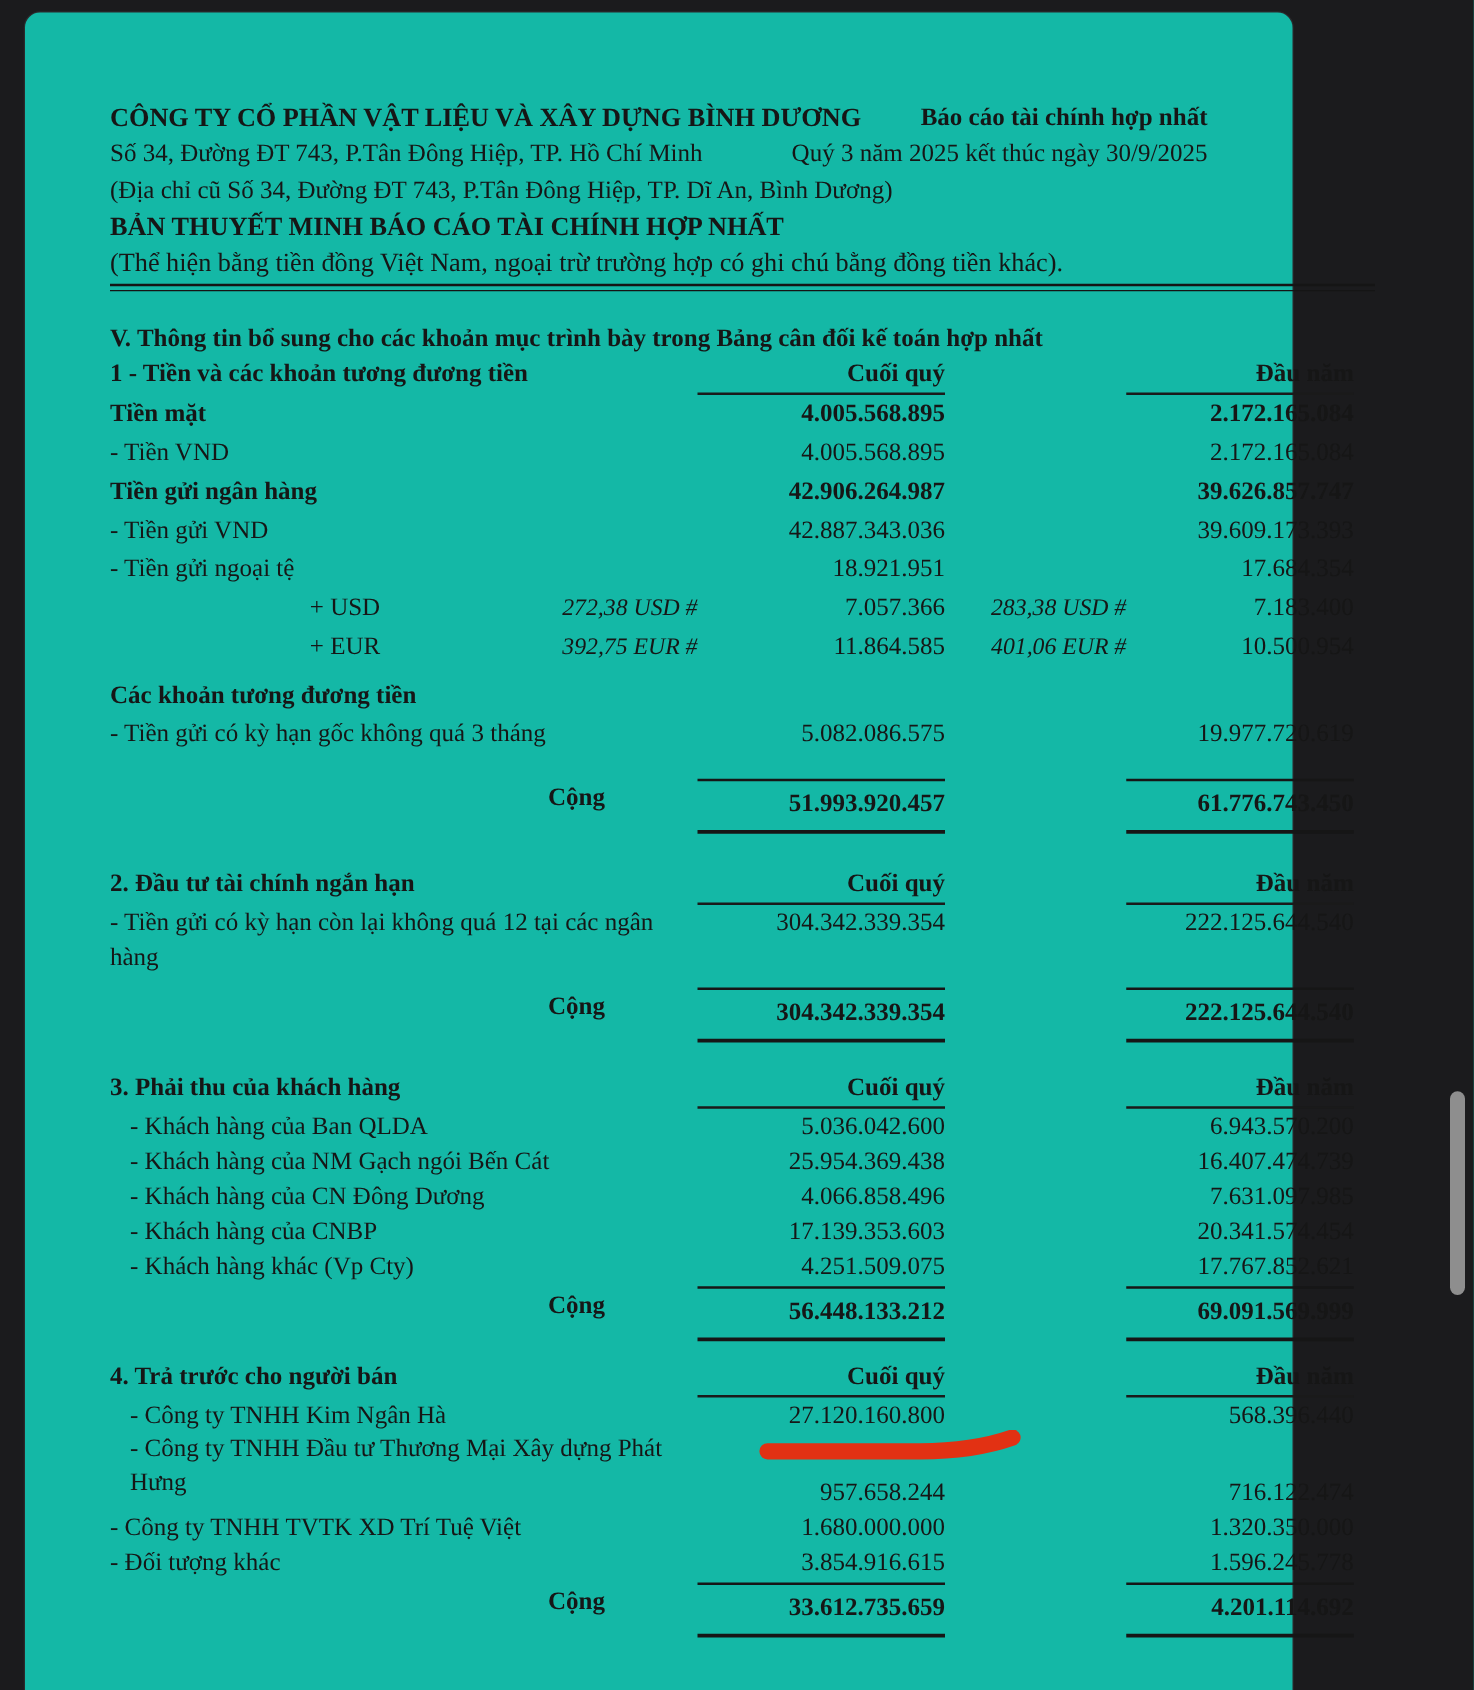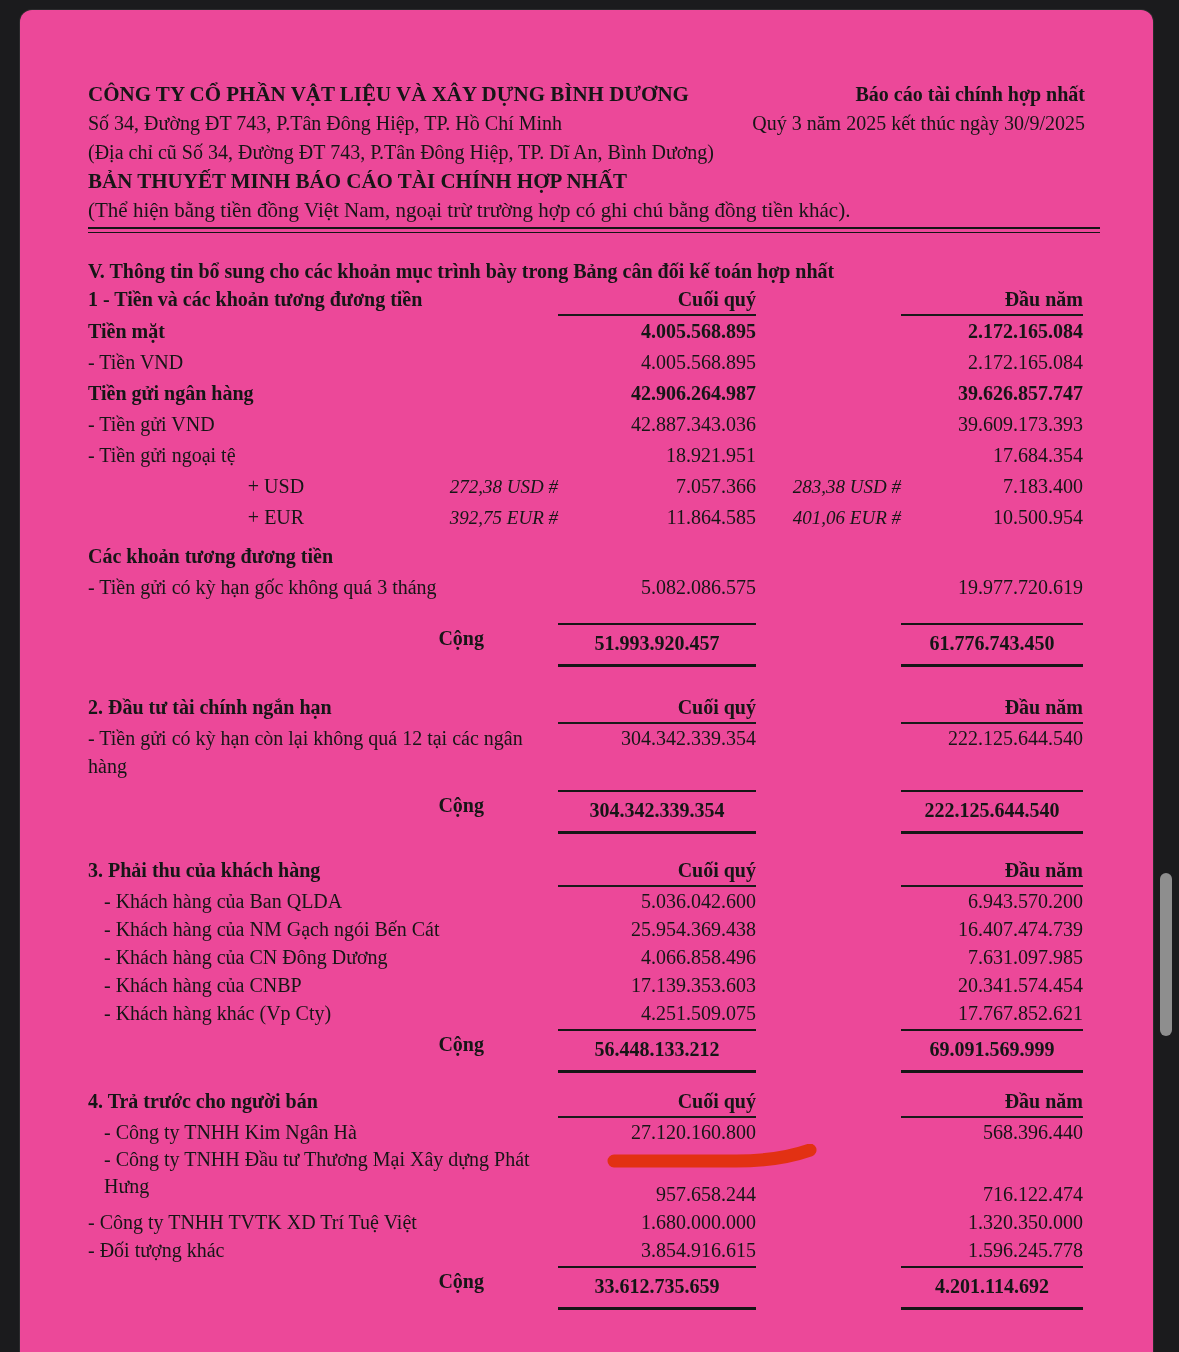--- a/index.html
+++ b/index.html
@@ -4,22 +4,22 @@
 <style>
   html,body{margin:0;padding:0;}
   body{
     width:1179px;height:1352px;
     background:#1b1b1d;
     font-family:"Liberation Serif","DejaVu Serif",serif;
     position:relative;overflow:hidden;
   }
   .viewer{position:absolute;inset:0;}
   .page{
-    position:absolute;left:20px;top:10px;width:1133px;height:1342px;
-    background:#ec4899;border-radius:12px 12px 0 0;
+    position:absolute;left:20px;top:10px;width:1014px;height:1342px;
+    background:#14b8a6;border-radius:12px 12px 0 0;
     box-shadow:0 0 0 1px #2a2a2c;
     color:#161616;
   }
   .content{padding:70px 68px 0 68px;}
   
   .hline{display:flex;justify-content:space-between;line-height:29px;font-size:20px;}
   .hline .l{white-space:nowrap;}
   .hline .r{white-space:nowrap;text-align:right;}
   .b{font-weight:bold;}
   .company{font-size:21px;}
@@ -50,21 +50,20 @@
   .ind1{padding-left:16px;}
   .ind2{padding-left:26px;text-align:center;}
   
   .trow{margin-top:20px;}
   .trow.tight{margin-top:2px;}
   .tlabel{grid-column:1 / 3;text-align:right;padding-right:74px;font-weight:bold;}
   .tval{
     font-weight:bold;
     border-top:2px solid #161616;border-bottom:3.5px solid #161616;
     padding:3px 0 5px 0;
-    text-align:center;
   }
   
   .g8{height:8px;} .g14{height:14px;} .g22{height:22px;} .g26{height:26px;}
   
   .row.tall{min-height:62px;}
   .row.tall .label{align-self:start;line-height:27px;}
   .row.tall .vbot{align-self:end;line-height:27px;}
   
   .cq.marked{position:relative;overflow:visible;}
   .red-mark{position:absolute;left:48px;top:26px;pointer-events:none;}

